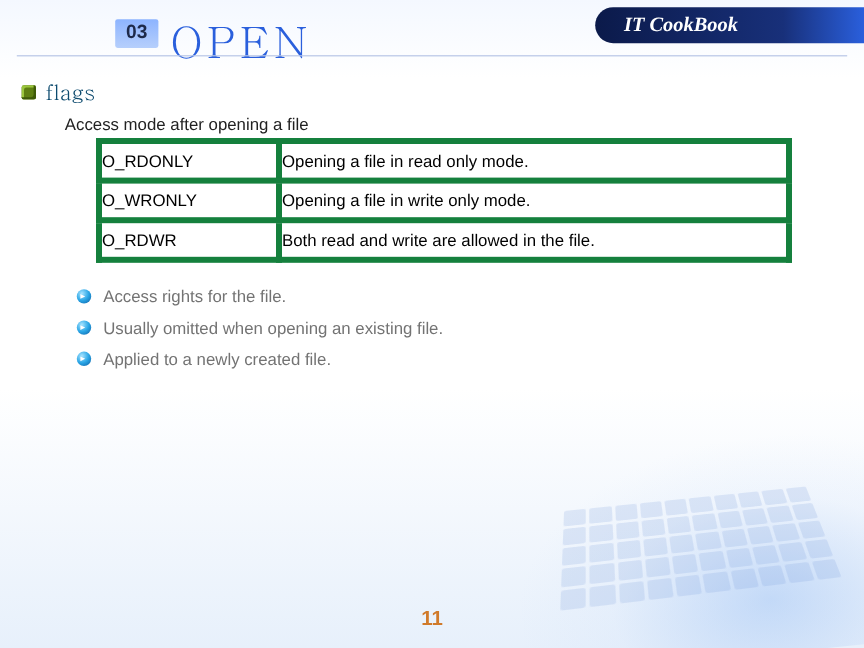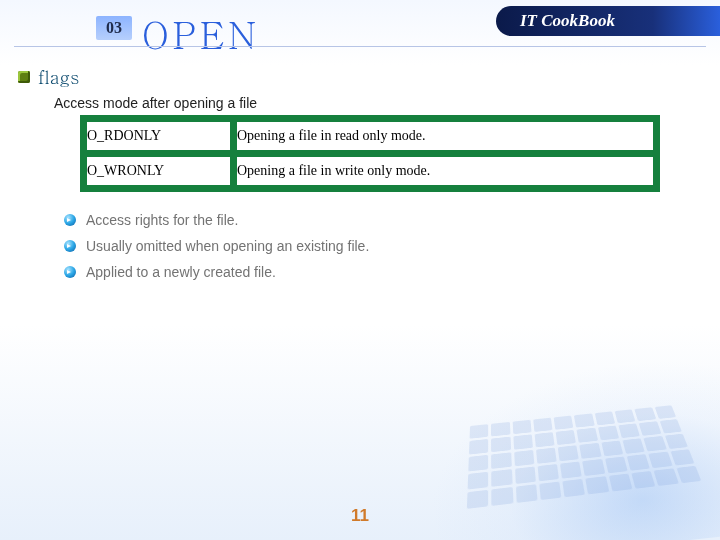--- a/index.html
+++ b/index.html
@@ -31,21 +31,20 @@
     color: #fff;
     font-size: 16px;
     font-weight: 600;
     text-align: center;
     line-height: 24px;
     border-radius: 2px;
   }
   .section-num-box span {
     color: #1e2a4a;
     font-weight: 700;
-    font-family: Liberation Serif, serif;
   }
   .open-title {
     position: absolute;
     left: 142px; top: 8px;
     font-family: Batang, "Times New Roman", serif;
     font-size: 36px;
     letter-spacing: 4px;
     color: #2a5fdc;
   }
   .brand-bar {
@@ -114,24 +113,23 @@
     vertical-align: middle;
   }
 
   table.flags {
     margin-left: 62px;
     border-collapse: collapse;
     width: 580px;
     background: #fff;
   }
   table.flags td {
-    border: 7px solid #15803d;
+    border: 5px solid #15803d;
     padding: 6px 0;
     font-size: 14px;
-    font-family: Liberation Serif, serif;
   }
   table.flags td.k { width: 150px; }
 
   .mode-block { margin-top: 20px; }
   .mode-list {
     margin-left: 46px;
     margin-top: 6px;
   }
   .mode-item {
     display: flex;
@@ -212,20 +210,24 @@
 
   <table class="flags">
     <tbody>
         <tr>
       <td class="k">O_RDONLY</td>
       <td>Opening a file in read only mode.</td>
     </tr>
     <tr>
       <td class="k">O_WRONLY</td>
       <td>Opening a file in write only mode.</td>
+    </tr>
+    <tr>
+      <td class="k">O_RDWR</td>
+      <td>Both read and write are allowed in the file.</td>
     </tr>
   </tbody>
     </table>
 
   <div class="mode-block">
     <div class="mode-list">
       <div class="mode-item">
         <span class="disc"></span>
         <span>Access rights for the file.</span>
       </div>

